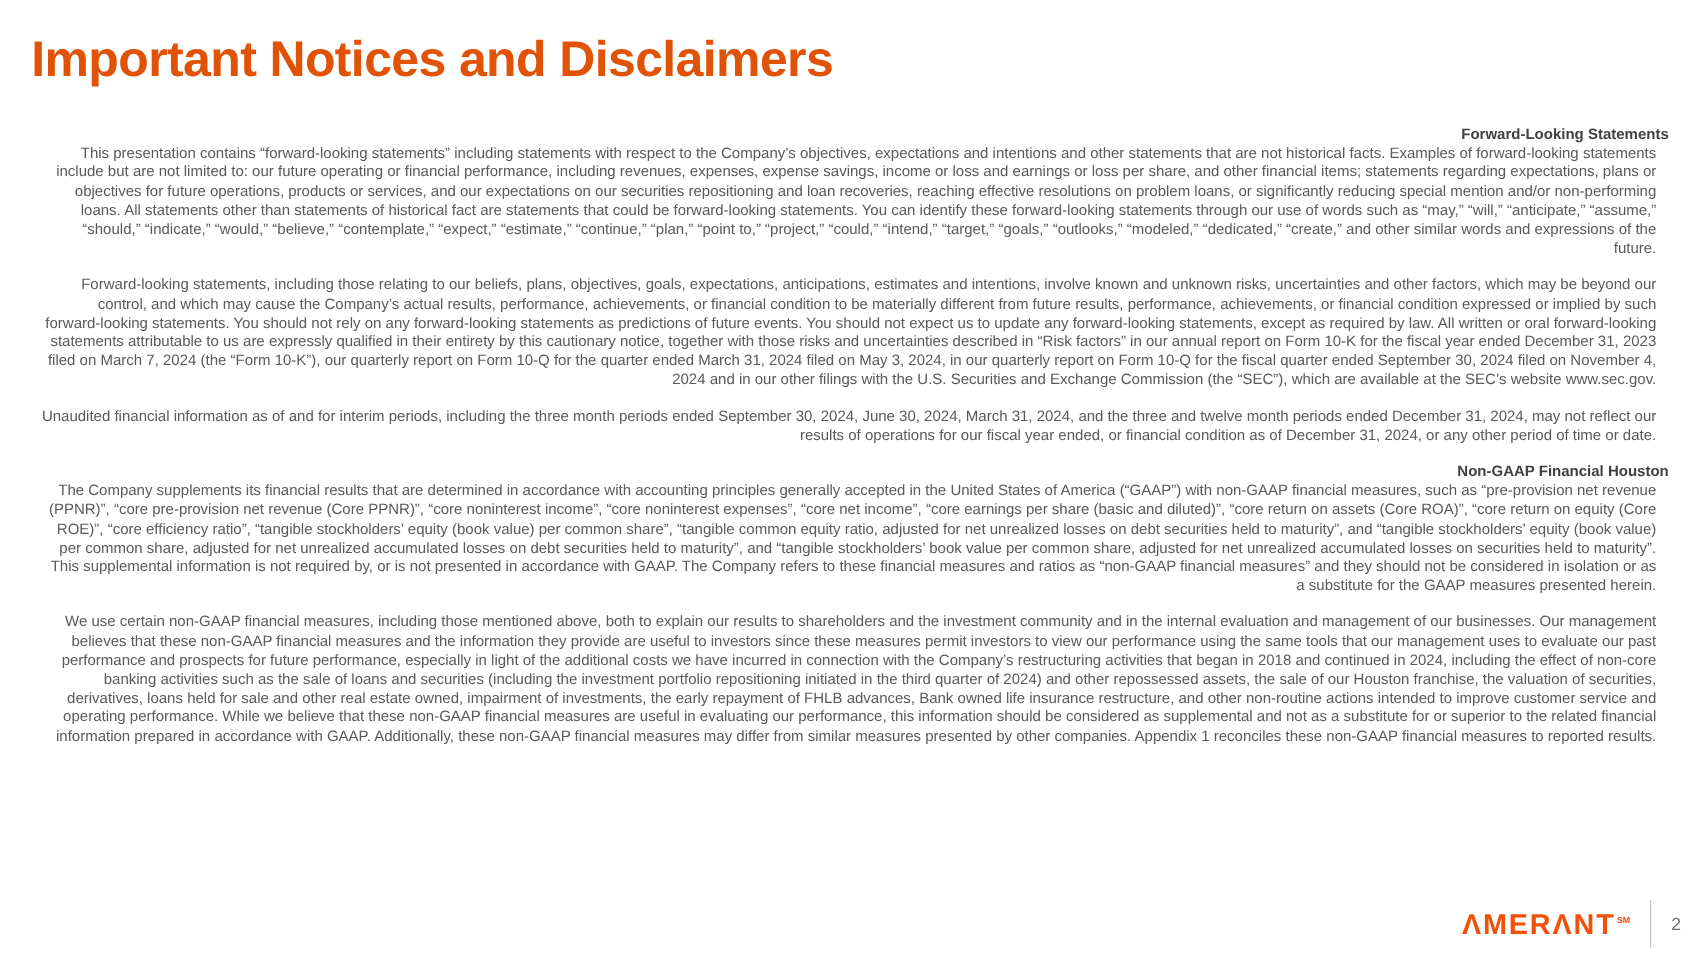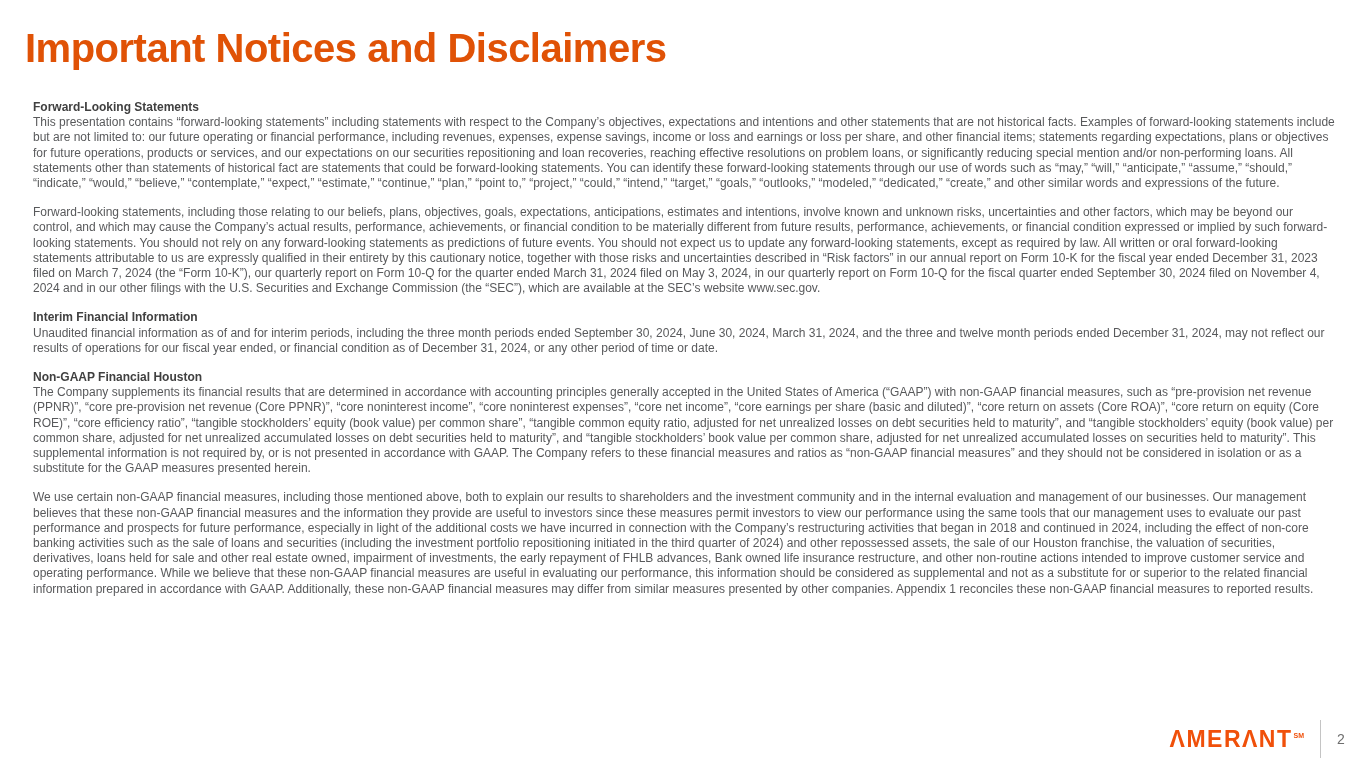--- a/index.html
+++ b/index.html
@@ -23,31 +23,31 @@
     margin: 0;
   }
   .content {
     position: absolute;
     left: 33px;
     top: 100px;
     width: 1302px;
     color: #58595B;
     font-size: 12px;
     line-height: 15.2px;
-    text-align: left;
+    text-align: right;
   }
   .section-heading {
     margin: 0;
     font-size: 12px;
     line-height: 15.2px;
     font-weight: 700;
     color: #404040;
   }
   .content p {
-    margin: 0 0 14px 0;
+    margin: 0 10px 14px 0;
   }
   .footer {
     position: absolute;
     right: 18px;
     bottom: 10px;
     display: flex;
     align-items: center;
   }
   .logo {
     color: #F0500A;
@@ -87,21 +87,20 @@
 
   <div class="content">
 
     <section>
       <h2 class="section-heading">Forward-Looking Statements</h2>
       <p>This presentation contains “forward-looking statements” including statements with respect to the Company’s objectives, expectations and intentions and other statements that are not historical facts. Examples of forward-looking statements include but are not limited to: our future operating or financial performance, including revenues, expenses, expense savings, income or loss and earnings or loss per share, and other financial items; statements regarding expectations, plans or objectives for future operations, products or services, and our expectations on our securities repositioning and loan recoveries, reaching effective resolutions on problem loans, or significantly reducing special mention and/or non-performing loans. All statements other than statements of historical fact are statements that could be forward-looking statements. You can identify these forward-looking statements through our use of words such as “may,” “will,” “anticipate,” “assume,” “should,” “indicate,” “would,” “believe,” “contemplate,” “expect,” “estimate,” “continue,” “plan,” “point to,” “project,” “could,” “intend,” “target,” “goals,” “outlooks,” “modeled,” “dedicated,” “create,” and other similar words and expressions of the future.</p>
       <p>Forward-looking statements, including those relating to our beliefs, plans, objectives, goals, expectations, anticipations, estimates and intentions, involve known and unknown risks, uncertainties and other factors, which may be beyond our control, and which may cause the Company’s actual results, performance, achievements, or financial condition to be materially different from future results, performance, achievements, or financial condition expressed or implied by such forward-looking statements. You should not rely on any forward-looking statements as predictions of future events. You should not expect us to update any forward-looking statements, except as required by law. All written or oral forward-looking statements attributable to us are expressly qualified in their entirety by this cautionary notice, together with those risks and uncertainties described in “Risk factors” in our annual report on Form 10-K for the fiscal year ended December 31, 2023 filed on March 7, 2024 (the “Form 10-K”), our quarterly report on Form 10-Q for the quarter ended March 31, 2024 filed on May 3, 2024, in our quarterly report on Form 10-Q for the fiscal quarter ended September 30, 2024 filed on November 4, 2024 and in our other filings with the U.S. Securities and Exchange Commission (the “SEC”), which are available at the SEC’s website www.sec.gov.</p>
     </section>
 
     <section>
-      <h2 class="section-heading">Interim Financial Information</h2>
       <p>Unaudited financial information as of and for interim periods, including the three month periods ended September 30, 2024, June 30, 2024, March 31, 2024, and the three and twelve month periods ended December 31, 2024, may not reflect our results of operations for our fiscal year ended, or financial condition as of December 31, 2024, or any other period of time or date.</p>
     </section>
 
     <section>
       <h2 class="section-heading">Non-GAAP Financial Houston</h2>
       <p>The Company supplements its financial results that are determined in accordance with accounting principles generally accepted in the United States of America (“GAAP”) with non-GAAP financial measures, such as “pre-provision net revenue (PPNR)”, “core pre-provision net revenue (Core PPNR)”, “core noninterest income”, “core noninterest expenses”, “core net income”, “core earnings per share (basic and diluted)”, “core return on assets (Core ROA)”, “core return on equity (Core ROE)”, “core efficiency ratio”, “tangible stockholders’ equity (book value) per common share”, “tangible common equity ratio, adjusted for net unrealized losses on debt securities held to maturity”, and “tangible stockholders’ equity (book value) per common share, adjusted for net unrealized accumulated losses on debt securities held to maturity”, and “tangible stockholders’ book value per common share, adjusted for net unrealized accumulated losses on securities held to maturity”. This supplemental information is not required by, or is not presented in accordance with GAAP. The Company refers to these financial measures and ratios as “non-GAAP financial measures” and they should not be considered in isolation or as a substitute for the GAAP measures presented herein.</p>
       <p>We use certain non-GAAP financial measures, including those mentioned above, both to explain our results to shareholders and the investment community and in the internal evaluation and management of our businesses. Our management believes that these non-GAAP financial measures and the information they provide are useful to investors since these measures permit investors to view our performance using the same tools that our management uses to evaluate our past performance and prospects for future performance, especially in light of the additional costs we have incurred in connection with the Company’s restructuring activities that began in 2018 and continued in 2024, including the effect of non-core banking activities such as the sale of loans and securities (including the investment portfolio repositioning initiated in the third quarter of 2024) and other repossessed assets, the sale of our Houston franchise, the valuation of securities, derivatives, loans held for sale and other real estate owned, impairment of investments, the early repayment of FHLB advances, Bank owned life insurance restructure,  and other non-routine actions intended to improve customer service and operating performance. While we believe that these non-GAAP financial measures are useful in evaluating our performance, this information should be considered as supplemental and not as a substitute for or superior to the related financial information prepared in accordance with GAAP. Additionally, these non-GAAP financial measures may differ from similar measures presented by other companies.   Appendix 1 reconciles these non-GAAP financial measures to reported results.</p>
     </section>
 
   </div>

